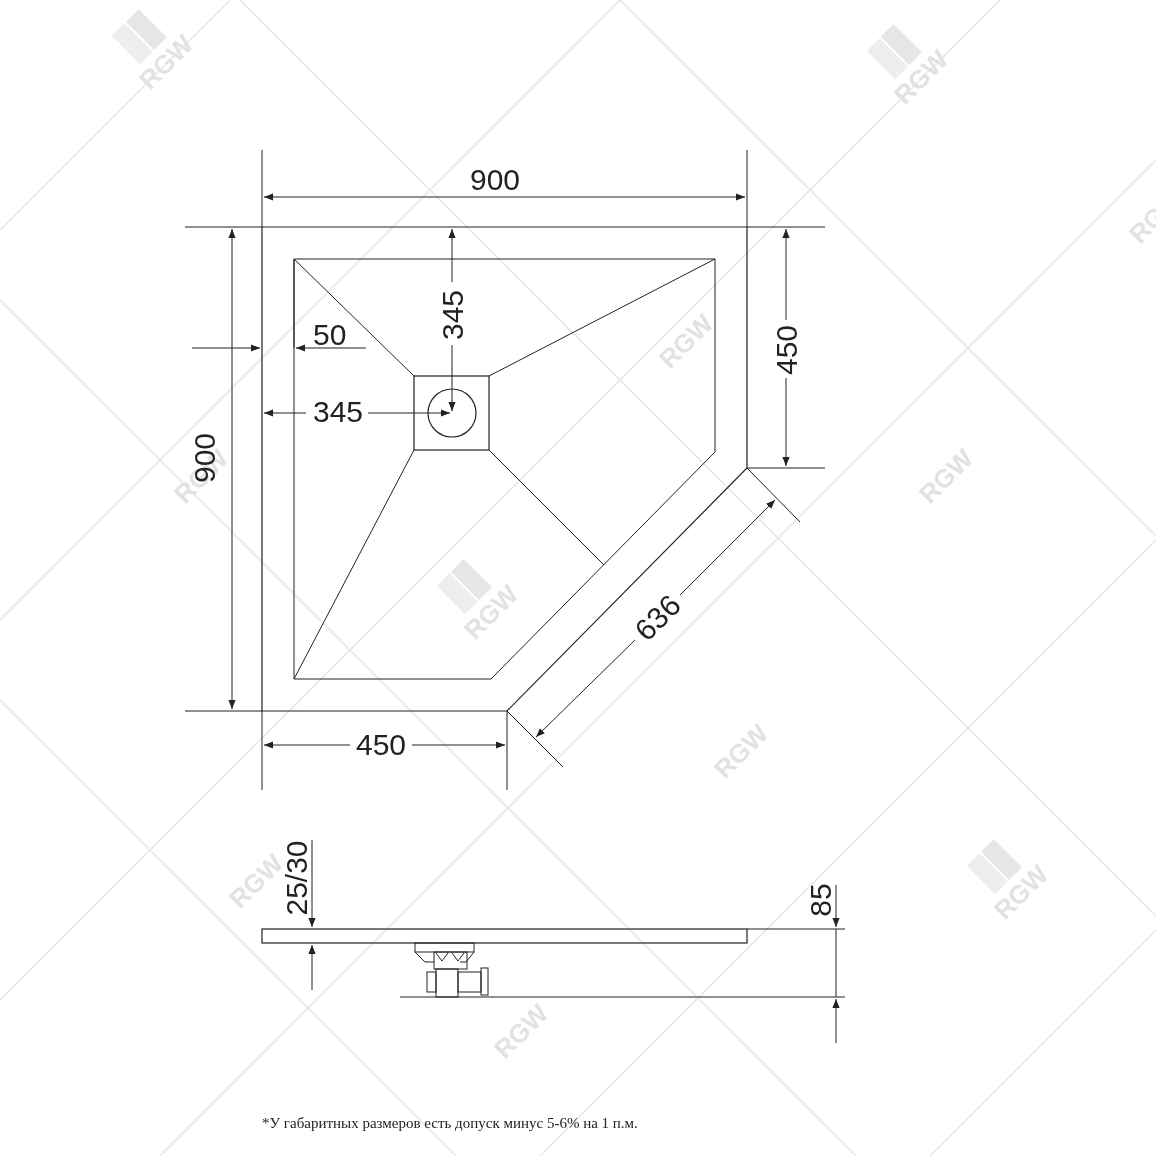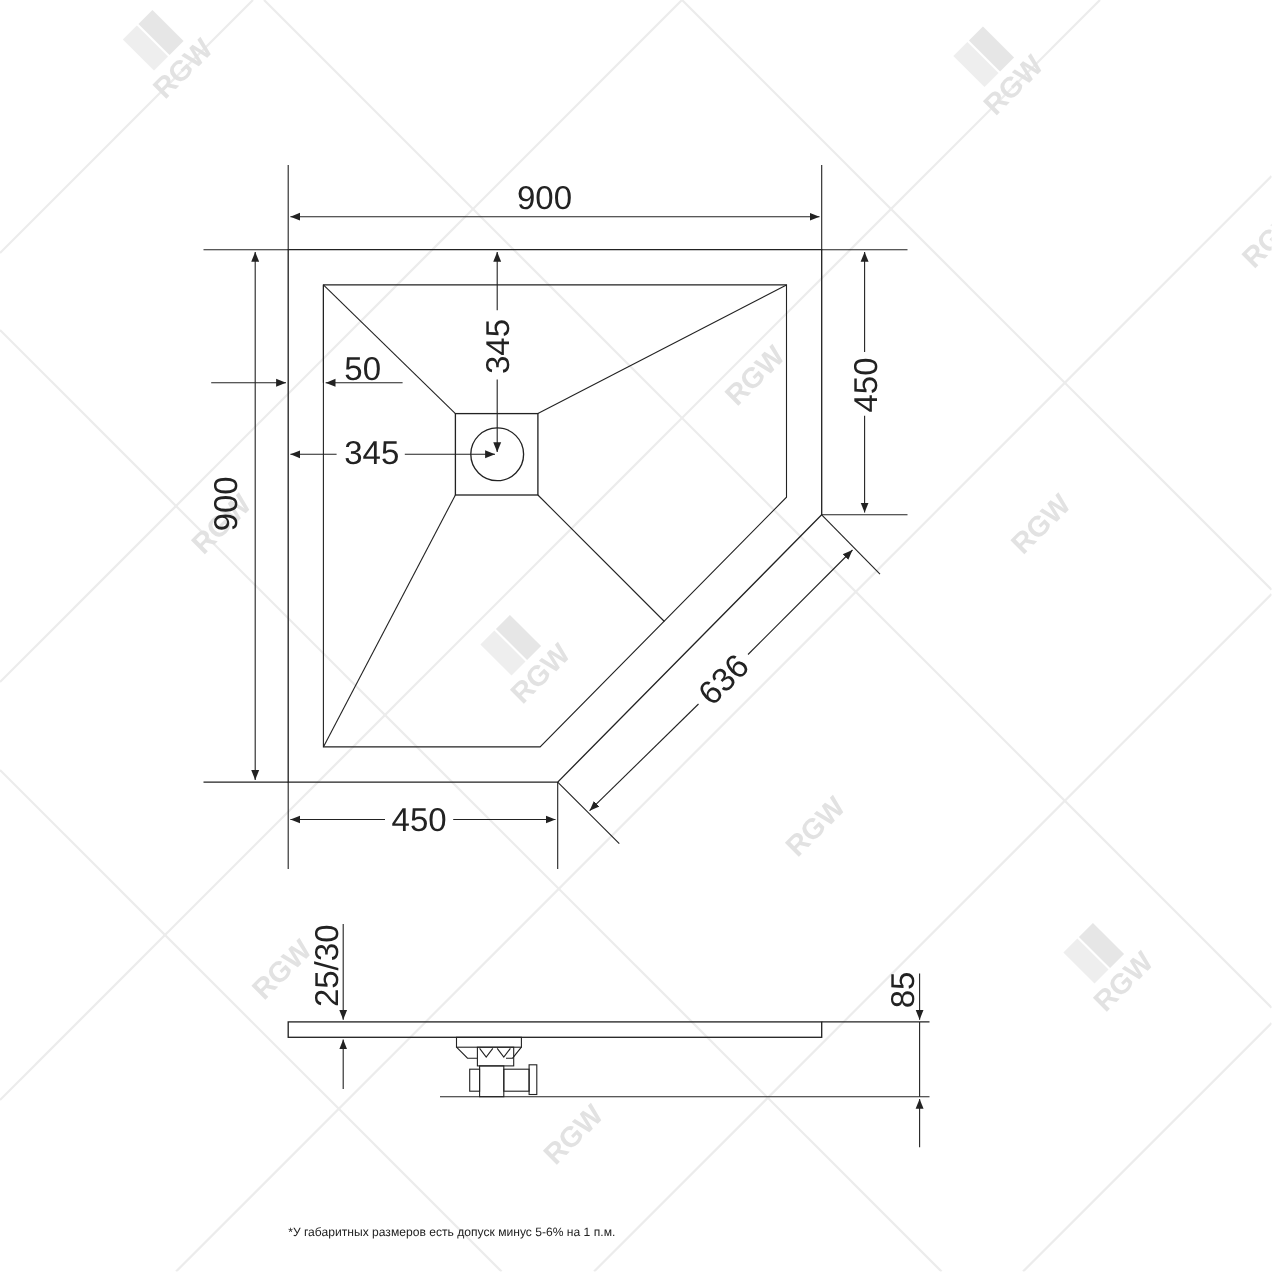--- a/index.html
+++ b/index.html
@@ -1,19 +1,19 @@
 <!DOCTYPE html>
 <html><head>
   <meta charset="utf-8">
   <style>
     html, body { margin: 0; padding: 0; background: #ffffff; }
     body { width: 1156px; height: 1156px; position: relative; overflow: hidden; font-family: "Liberation Sans", "DejaVu Sans", sans-serif; }
     #canvas { position: absolute; left: 0; top: 0; width: 1156px; height: 1156px; }
     .dim-text { font-family: "Liberation Sans", "DejaVu Sans", sans-serif; font-size: 30px; fill: #222; }
-    .note { position: absolute; left: 262px; top: 1115px; font-size: 11px; color: #222; font-family: Liberation Sans, sans-serif; white-space: nowrap; }
+    .note { position: absolute; left: 262px; top: 1115px; font-size: 15px; color: #222; font-family: Liberation Serif, serif; white-space: nowrap; }
     .wm-text { font-family: "Liberation Sans", sans-serif; font-size: 26px; fill: #e2e2e2; font-weight: bold; }
   </style>
 </head>
 <body>
 
 <svg id="canvas" viewBox="0 0 1156 1156" xmlns="http://www.w3.org/2000/svg">
   <defs>
     <marker id="arr" viewBox="0 0 10 10" refX="10" refY="5" markerWidth="9" markerHeight="9" orient="auto-start-reverse" markerUnits="userSpaceOnUse">
       <path d="M0,1 L10,5 L0,9 z" fill="#222"></path>
     </marker>

